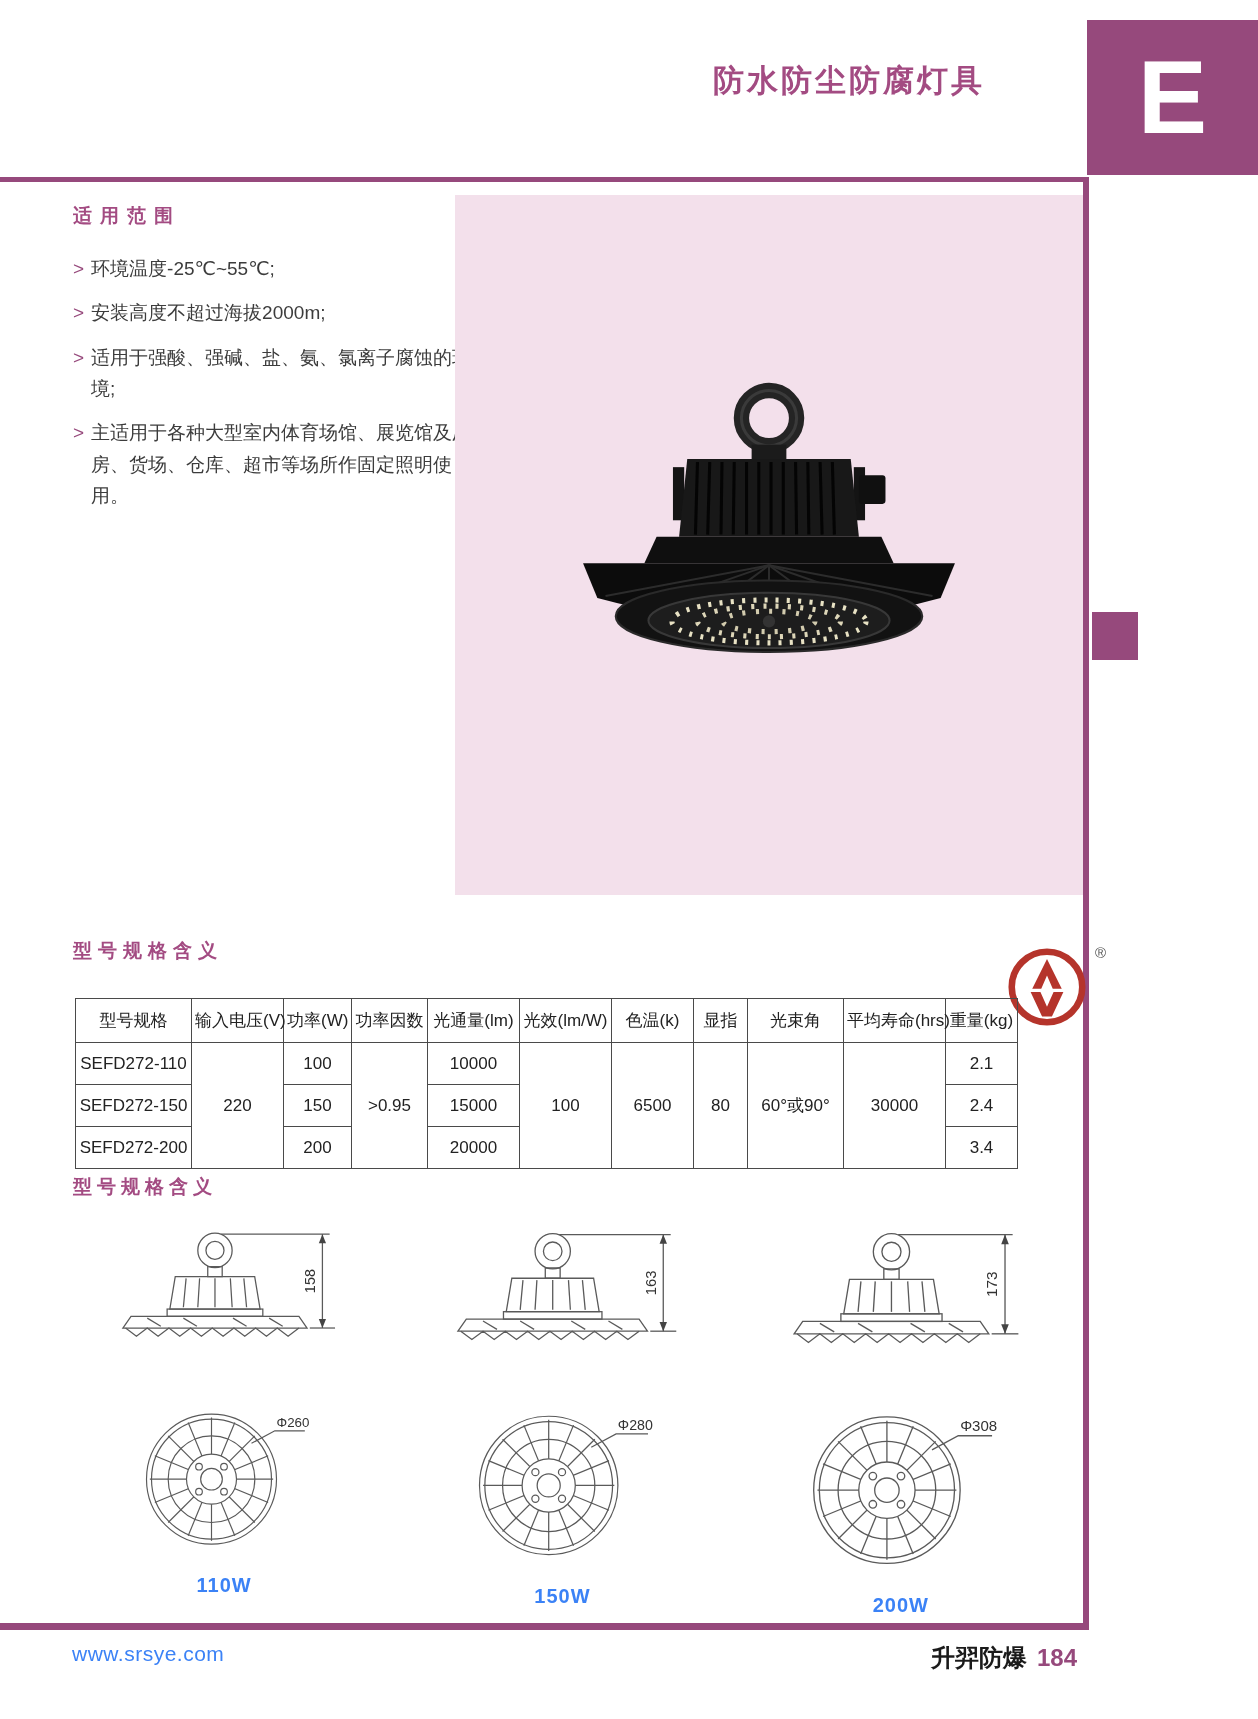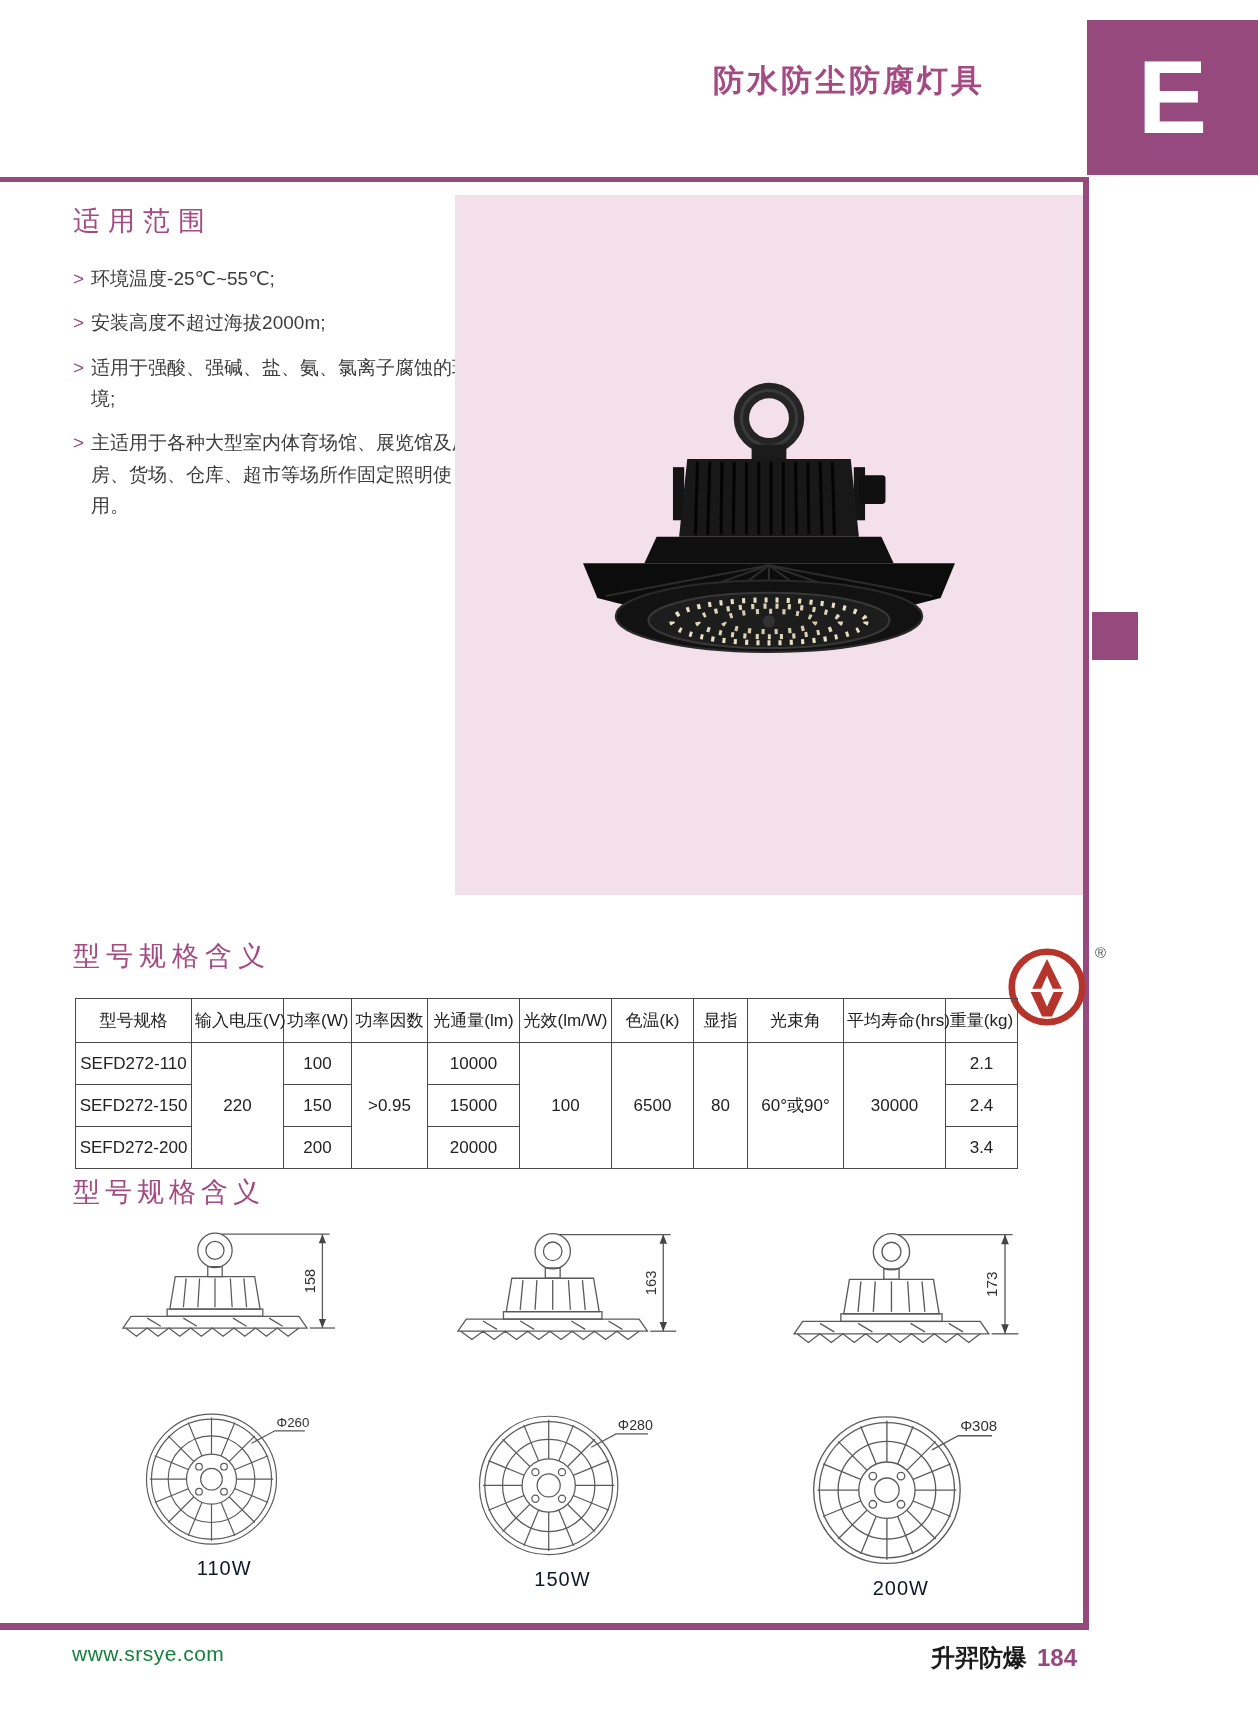--- a/index.html
+++ b/index.html
@@ -19,21 +19,21 @@
   .cat-title{font-size:31px;font-weight:bold;color:var(--title);letter-spacing:3px;margin-bottom:12px;}
   .series-title{font-size:25px;color:var(--ink);letter-spacing:0.5px;}
   .tab-e{position:absolute;left:1087px;top:20px;width:171px;height:155px;background:var(--accent);
          color:#fff;font-size:104px;font-weight:bold;display:flex;align-items:center;justify-content:center;}
   .rule-top{position:absolute;left:0;top:177px;width:1085px;height:5px;background:var(--accent);}
   .vline{position:absolute;left:1083px;top:177px;width:6px;height:1453px;background:var(--accent);}
   .accent-square{position:absolute;left:1092px;top:612px;width:46px;height:48px;background:var(--accent);}
 
   
   .apply{position:absolute;left:73px;top:203px;width:400px;}
-  .sec-head{font-size:27px;font-weight:normal;color:var(--title);letter-spacing:8px;}
+  .sec-head{font-size:19px;font-weight:bold;color:var(--title);letter-spacing:8px;}
   .apply .sec-head{margin-bottom:24px;}
   .apply-item{display:flex;gap:7px;margin-bottom:13px;font-size:19px;line-height:1.65;color:#3c3c3c;}
   .apply-item .marker{color:var(--accent);flex:0 0 auto;}
 
   
   .panel{position:absolute;left:455px;top:195px;width:628px;height:700px;background:var(--pink);}
   .panel svg{display:block;margin:178px auto 0 auto;}
 
   
   .spec-head{position:absolute;left:73px;top:938px;}
@@ -44,27 +44,27 @@
   table.spec th,table.spec td{border:1px solid var(--line);text-align:center;font-weight:normal;
              padding:10px 3px;white-space:nowrap;}
   table.spec th{height:42px;font-size:17px;}
   table.spec td{height:42px;}
   td.model-cell{text-align:left;padding-left:8px;}
 
   
   .draw-head{position:absolute;left:73px;top:1174px;}
   .drawgrid{position:absolute;left:55px;top:1226px;width:1015px;display:grid;grid-template-columns:1fr 1fr 1fr;}
   .draw-col{display:flex;flex-direction:column;align-items:center;}
-  .draw-col .wlabel{margin-top:7px;font-size:20px;font-weight:400;color:#0f172a;letter-spacing:1px;}
+  .draw-col .wlabel{margin-top:24px;font-size:20px;font-weight:700;color:#3b82f6;letter-spacing:1px;}
   .lineart{stroke:#5a5a5a;fill:none;stroke-width:1.4;}
   .dimtxt{font-size:16px;fill:#333;font-family:"Liberation Sans",sans-serif;}
 
   
   .footer-rule{position:absolute;left:0;top:1623px;width:1089px;height:7px;background:var(--accent);}
-  .footer-web{position:absolute;left:72px;top:1642px;font-size:21px;color:#15803d;letter-spacing:0.5px;}
+  .footer-web{position:absolute;left:72px;top:1642px;font-size:21px;color:#3b82f6;letter-spacing:0.5px;}
   .footer-right{position:absolute;right:181px;top:1642px;font-size:24px;font-weight:bold;color:#1a1a1a;}
   .footer-right .pagenum{color:var(--accent);margin-left:10px;}
 </style>
 </head>
 <body>
 
 <div class="page">
 
   <div class="header-titles">
     <div class="cat-title">防水防尘防腐灯具</div>

